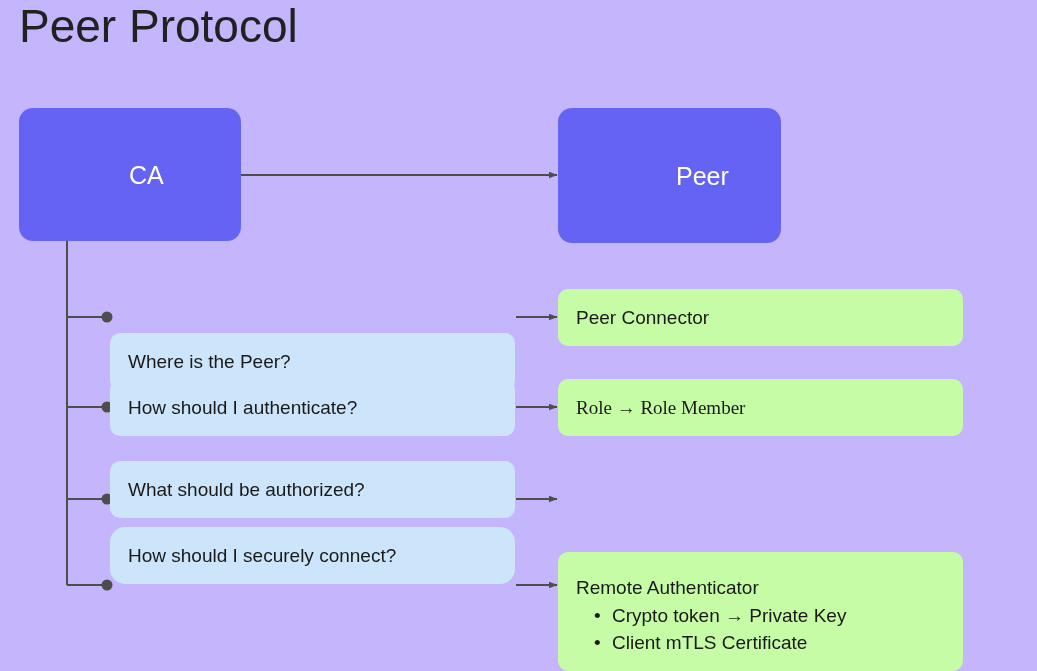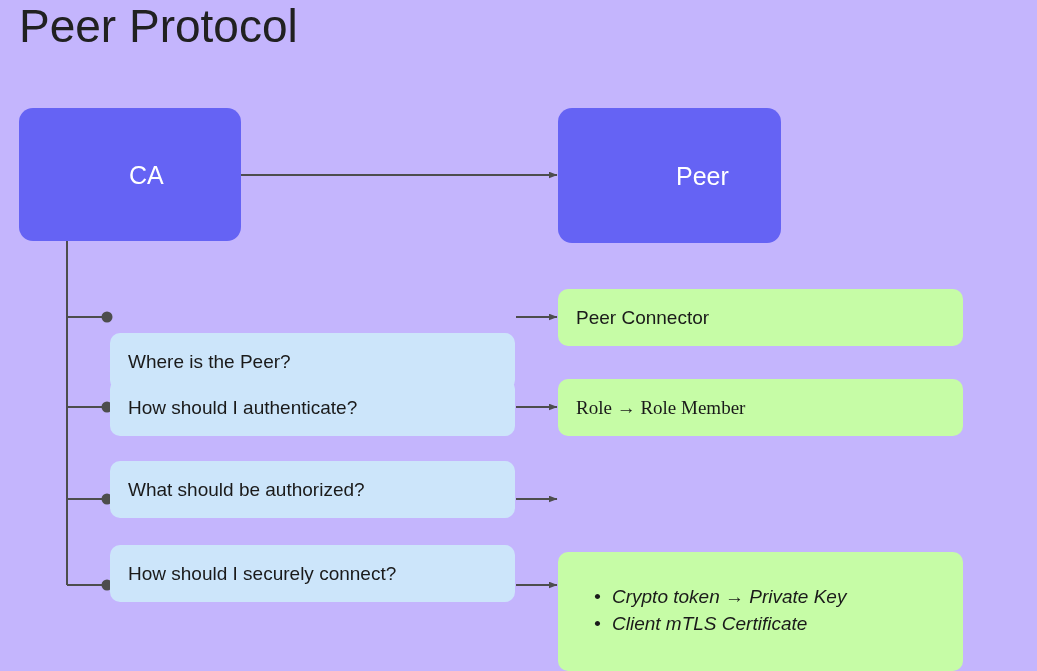--- a/index.html
+++ b/index.html
@@ -74,23 +74,22 @@
     padding-left: 18px;
   }
   .node-answer .node-label {
     color: #1a1a1a;
     font-size: 19px;
     line-height: 25px;
     white-space: nowrap;
   }
   .node-answer .bullet-list {
     list-style: none;
-    margin: 8px 0 0 0;
+    margin: 2px 0 0 0;
     padding: 0 0 0 18px;
-    font-style: italic;
   }
   .node-answer .bullet-list li {
     color: #1a1a1a;
     font-size: 19px;
     line-height: 27px;
     white-space: nowrap;
     position: relative;
     padding-left: 18px;
   }
   .node-answer .bullet-list li::before {
@@ -148,33 +147,34 @@
   </div>
 
   <div class="node node-question" style="left:110px; top:379px; width:405px; height:57px; background:#cce5fa;">
     <span class="node-label">How should I authenticate?</span>
   </div>
 
   <div class="node node-question" style="left:110px; top:445px; width:405px; height:57px; background:#cce5fa;margin-top:16px;">
     <span class="node-label">What should be authorized?</span>
   </div>
 
-  <div class="node node-question" style="left:110px; top:545px; width:405px; height:57px; background:#cce5fa;">
+  <div class="node node-question" style="left:110px; top:527px; width:405px; height:57px; background:#cce5fa;border-radius:15px;">
     <span class="node-label">How should I securely connect?</span>
   </div>
 
   <div class="node node-answer" style="left:558px; top:289px; width:405px; height:57px; background:#c6fca6;">
     <span class="node-label">Peer Connector</span>
   </div>
 
   <div class="node node-answer" style="left:558px; top:379px; width:405px; height:57px; background:#c6fca6;font-family:Liberation Serif, serif;">
     <span class="node-label">Role  →  Role Member</span>
   </div>
 
 
   <div class="node node-answer" style="left:558px; top:552px; width:405px; height:119px; background:#c6fca6; justify-content:flex-start; padding-top:23px;">
+    <span class="node-label">Remote Authenticator</span>
     <ul class="bullet-list">
       <li>Crypto token  →  Private Key</li>
       <li>Client mTLS Certificate</li>
     </ul>
   </div>
 
 </div>
 
 </body></html>

